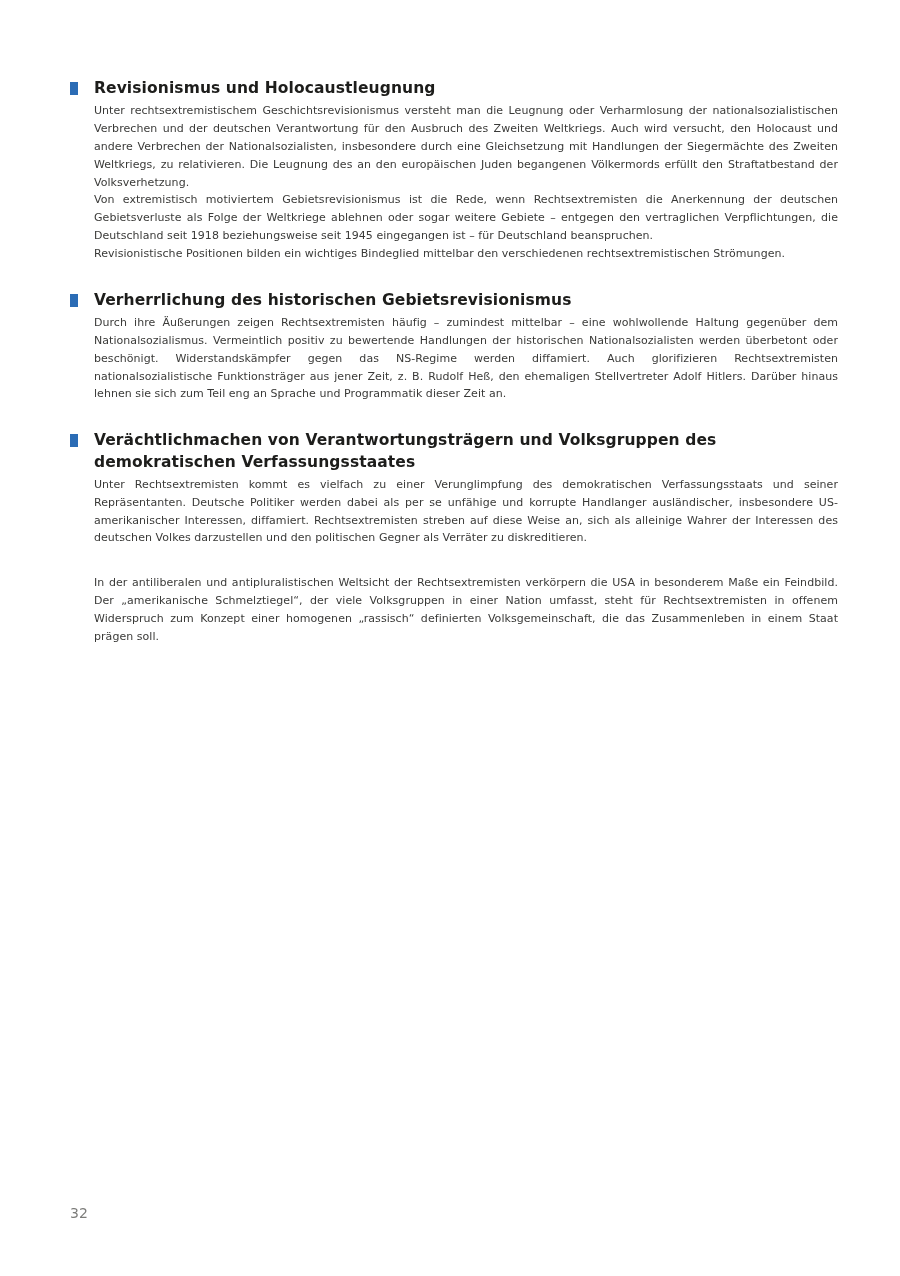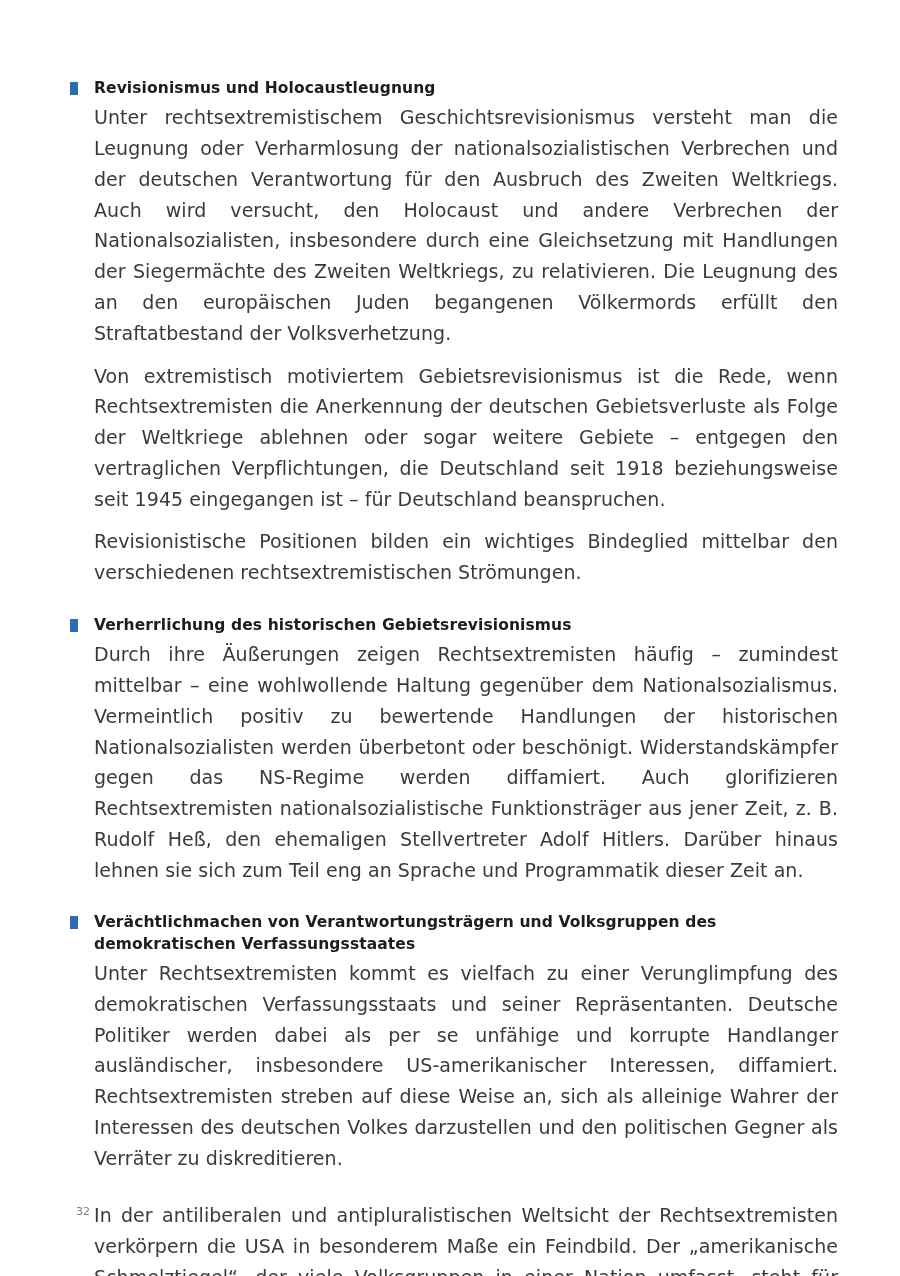--- a/index.html
+++ b/index.html
@@ -51,35 +51,35 @@
     font-size: 15.5px;
     font-weight: bold;
     line-height: 1.38;
     color: #1d1d1b;
     letter-spacing: 0.1px;
   }
   .body-block {
     padding-left: 24px;
   }
   .para {
-    font-size: 19px;
+    font-size: 11px;
     line-height: 1.62;
     color: #3a3a38;
     text-align: justify;
     margin: 0;
     letter-spacing: 0.05px;
   }
   .para + .para {
-    margin-top: 12px;
+    margin-top: 0px;
   }
   .folio {
     position: absolute;
-    left: 76px;
+    left: 70px;
     top: 1205px;
-    font-size: 11px;
+    font-size: 14px;
     color: #7c7c7a;
   }
 </style>
 </head>
 <body>
 
 <div class="page">
   <div class="content">
 
     <div class="section">

